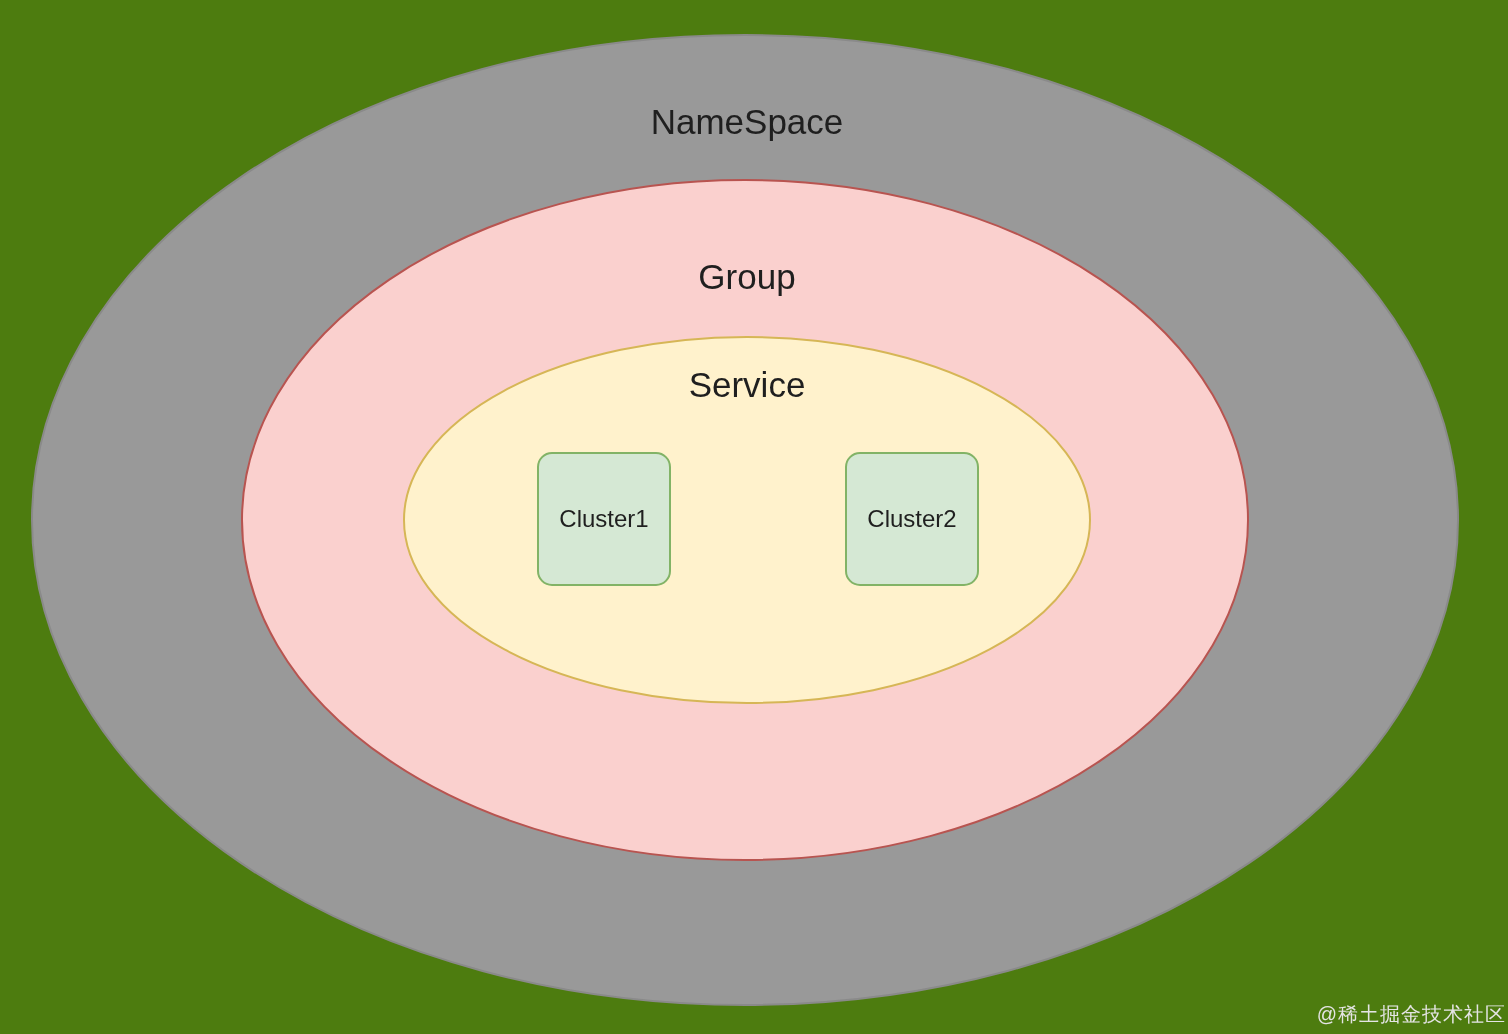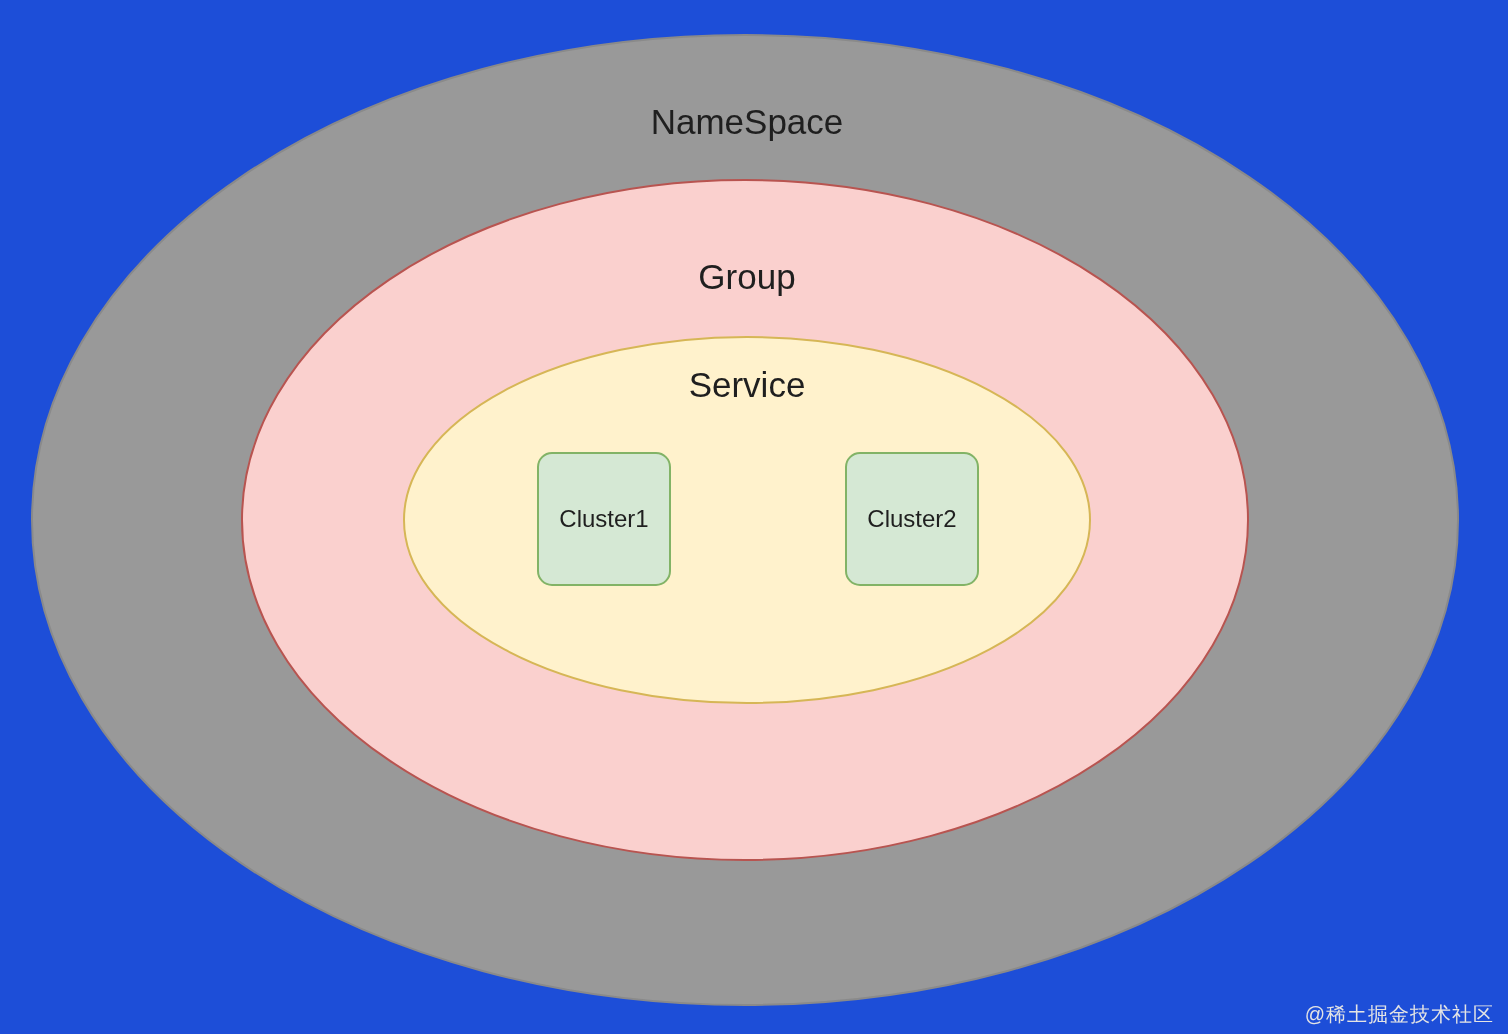--- a/index.html
+++ b/index.html
@@ -7,21 +7,21 @@
     padding: 0;
     background: #ffffff;
   }
   body {
     font-family: "Liberation Sans", sans-serif;
   }
   #canvas {
     position: relative;
     width: 1508px;
     height: 1034px;
-    background: #1d4ed8;
+    background: #4d7c0f;
     overflow: hidden;
   }
   #diagram-svg {
     position: absolute;
     left: 0;
     top: 0;
     width: 1508px;
     height: 1034px;
     display: block;
   }
@@ -36,21 +36,21 @@
   .label-service   { font-size: 35px; }
   .box-label {
     font-family: "Liberation Sans", sans-serif;
     font-size: 24px;
     fill: #1f1f1f;
     text-anchor: middle;
     dominant-baseline: middle;
   }
   .watermark {
     position: absolute;
-    right: 14px;
+    right: 2px;
     bottom: 6px;
     font-family: "Liberation Sans", sans-serif;
     font-size: 20px;
     color: #e4e4e4;
     letter-spacing: 1px;
     white-space: nowrap;
     user-select: none;
   }
 </style>
 </head>

